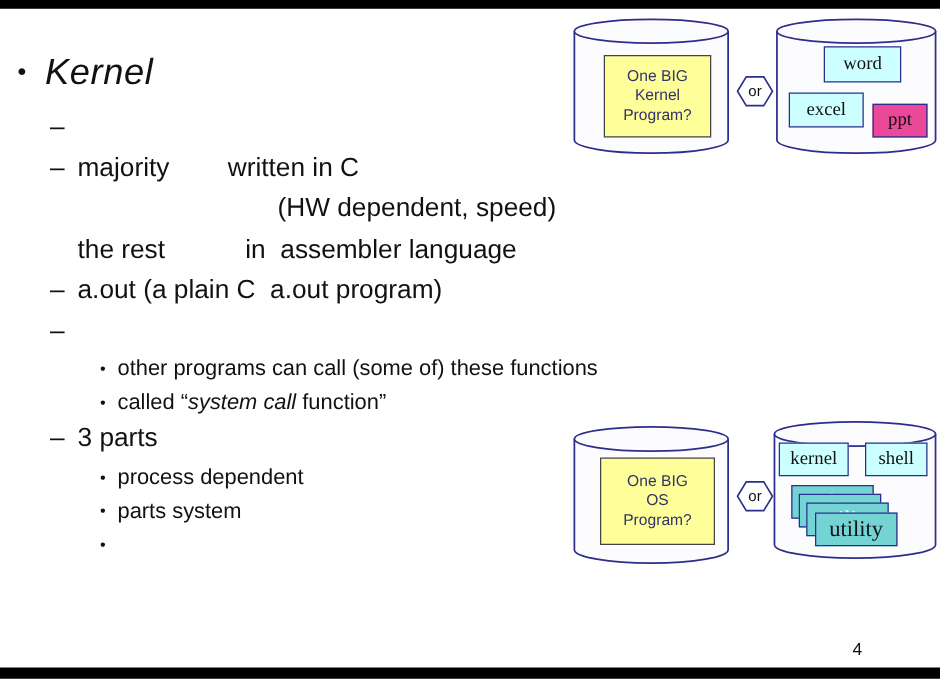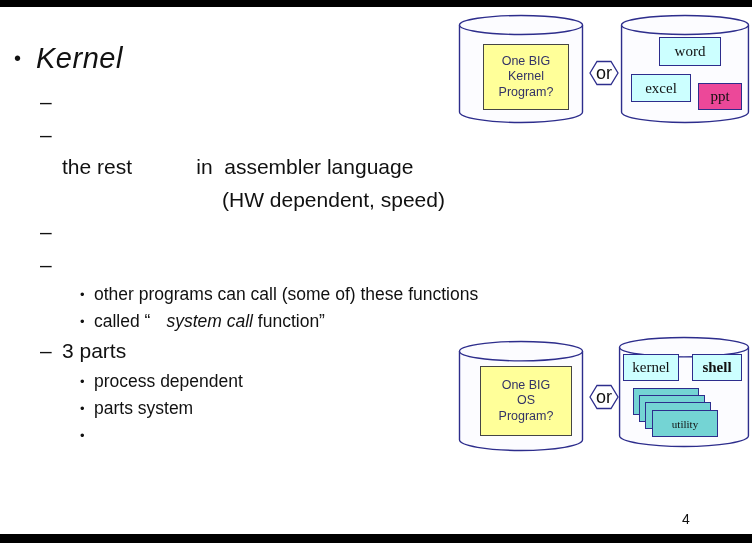--- a/index.html
+++ b/index.html
@@ -19,49 +19,49 @@
   .title-row { display:flex; align-items:center; height:56px; }
   .l1-bullet { width:22px; font-size:20px; line-height:1; }
   .list-title { font-size:29px; font-style:italic; letter-spacing:0.5px; }
   .l2 { display:flex; padding-left:26px; font-size:21px; line-height:32.5px; }
   .l2 .dash { width:22px; flex:0 0 22px; }
   .l2.cont { padding-left:48px; }
   .l2.hw { padding-left:208px; }
   .l3 { display:flex; padding-left:66px; font-size:17.5px; line-height:27px; }
   .l3 .b3 { width:14px; flex:0 0 14px; font-size:13px; }
   .txt { white-space:pre; }
-  .ital { font-style:italic;margin-left:16px; }
+  .ital { font-style:italic; }
   .cyl { position:absolute; }
   .yellow-box {
     position:absolute; background:#FFFF99; border:1px solid #454545;
     display:flex; flex-direction:column; justify-content:center; align-items:center;
     font-size:12.5px; line-height:15.5px; color:#333366; text-align:right;
   }
   .app-box {
     position:absolute; border:1.3px solid #2d2d8c;
     display:flex; justify-content:center; align-items:center;
     font-family:"Liberation Serif","DejaVu Serif",serif;
     font-size:15px; color:#111;
   }
   .app-box.light { background:#CCFFFF; }
   .app-box.teal  { background:#ec4899; }
   .stack-box {
     position:absolute; width:66px; height:27px;
     background:#74D4D4; border:1.2px solid #2d2d8c;
     display:flex; justify-content:center; align-items:center;
     font-family:"Liberation Serif","DejaVu Serif",serif;
-    font-size:11px; color:#111; overflow:hidden;
+    font-size:18px; color:#111; overflow:hidden;
   }
   .stack-box.back { color:#ffffff; }
   .or-badge { position:absolute; width:30px; height:26px; }
   .or-badge svg { position:absolute; left:0; top:0; }
   .or-badge span {
     position:absolute; left:0; top:0; width:30px; height:26px;
     display:flex; justify-content:center; align-items:center;
-    font-size:18px; color:#111;
+    font-size:12px; color:#111;
   }
   .page-num { position:absolute; left:682px; top:511px; font-size:14px; color:#111; }
 </style>
 </head>
 <body>
 
 <div class="slide">
 
   <div class="bar top"></div>
   <div class="bar bottom"></div>
@@ -71,32 +71,34 @@
       <span class="l1-bullet">•</span>
       <span class="list-title">Kernel</span>
     </div>
 
     <div class="l2">
       <span class="dash">–</span>
     </div>
 
     <div class="l2">
       <span class="dash">–</span>
+      <span class="txt">majority        written in C</span>
+    </div>
+
+    <div class="l2 hw">
+      <span class="txt">(HW dependent, speed)</span>
     </div>
 
     <div class="l2 cont">
       <span class="txt">the rest           in  assembler language</span>
     </div>
 
-    <div class="l2 hw">
-      <span class="txt">(HW dependent, speed)</span>
-    </div>
-
-    <div class="l2">
-      <span class="dash">–</span>
+    <div class="l2">
+      <span class="dash">–</span>
+      <span class="txt">a.out (a plain C  a.out program)</span>
     </div>
 
     <div class="l2">
       <span class="dash">–</span>
     </div>
 
     <div class="l3">
       <span class="b3">•</span>
       <span class="txt">other programs can call (some of) these functions</span>
     </div>
@@ -170,21 +172,21 @@
     </svg>
     <span>or</span>
   </div>
   <svg class="cyl" style="left:618px;top:336px;" width="132" height="112" viewBox="0 0 126 110" preserveAspectRatio="none">
     <path d="M1.5 11 L1.5 98 A61.5 10.5 0 0 0 124.5 98 L124.5 11" fill="#FCFCFF" stroke="#2d2d8c" stroke-width="1.4" vector-effect="non-scaling-stroke"></path>
     <ellipse cx="63" cy="11" rx="61.5" ry="9.5" fill="#FCFCFF" stroke="#2d2d8c" stroke-width="1.4" vector-effect="non-scaling-stroke"></ellipse>
   </svg>
   <div class="app-box light" style="left:623px;top:354px;width:56px;height:27px;">
     <span>kernel</span>
   </div>
-  <div class="app-box light" style="left:692px;top:354px;width:50px;height:27px;font-weight:bold;">
+  <div class="app-box light" style="left:692px;top:354px;width:50px;height:27px;">
     <span>shell</span>
   </div>
   <div class="stack-box back" style="left:633px;top:388px;z-index:1;">
     <span>utility</span>
   </div>
   <div class="stack-box back" style="left:639px;top:395px;z-index:2;">
     <span>utility</span>
   </div>
   <div class="stack-box back" style="left:645px;top:402px;z-index:3;">
     <span>utility</span>

